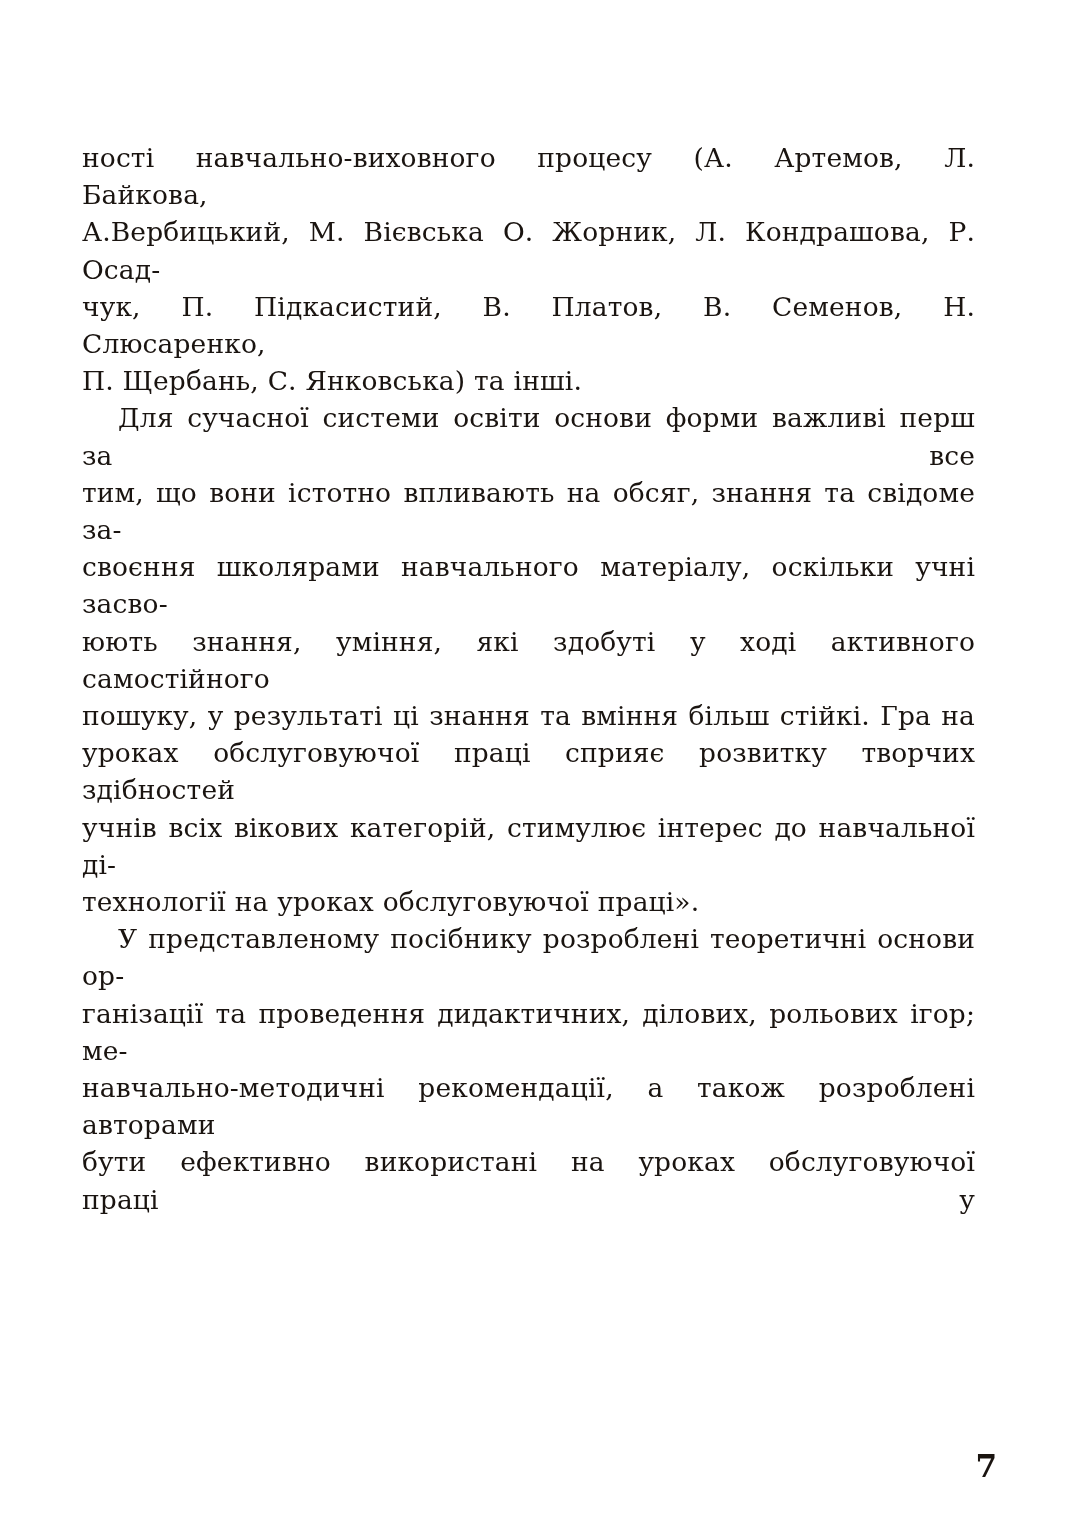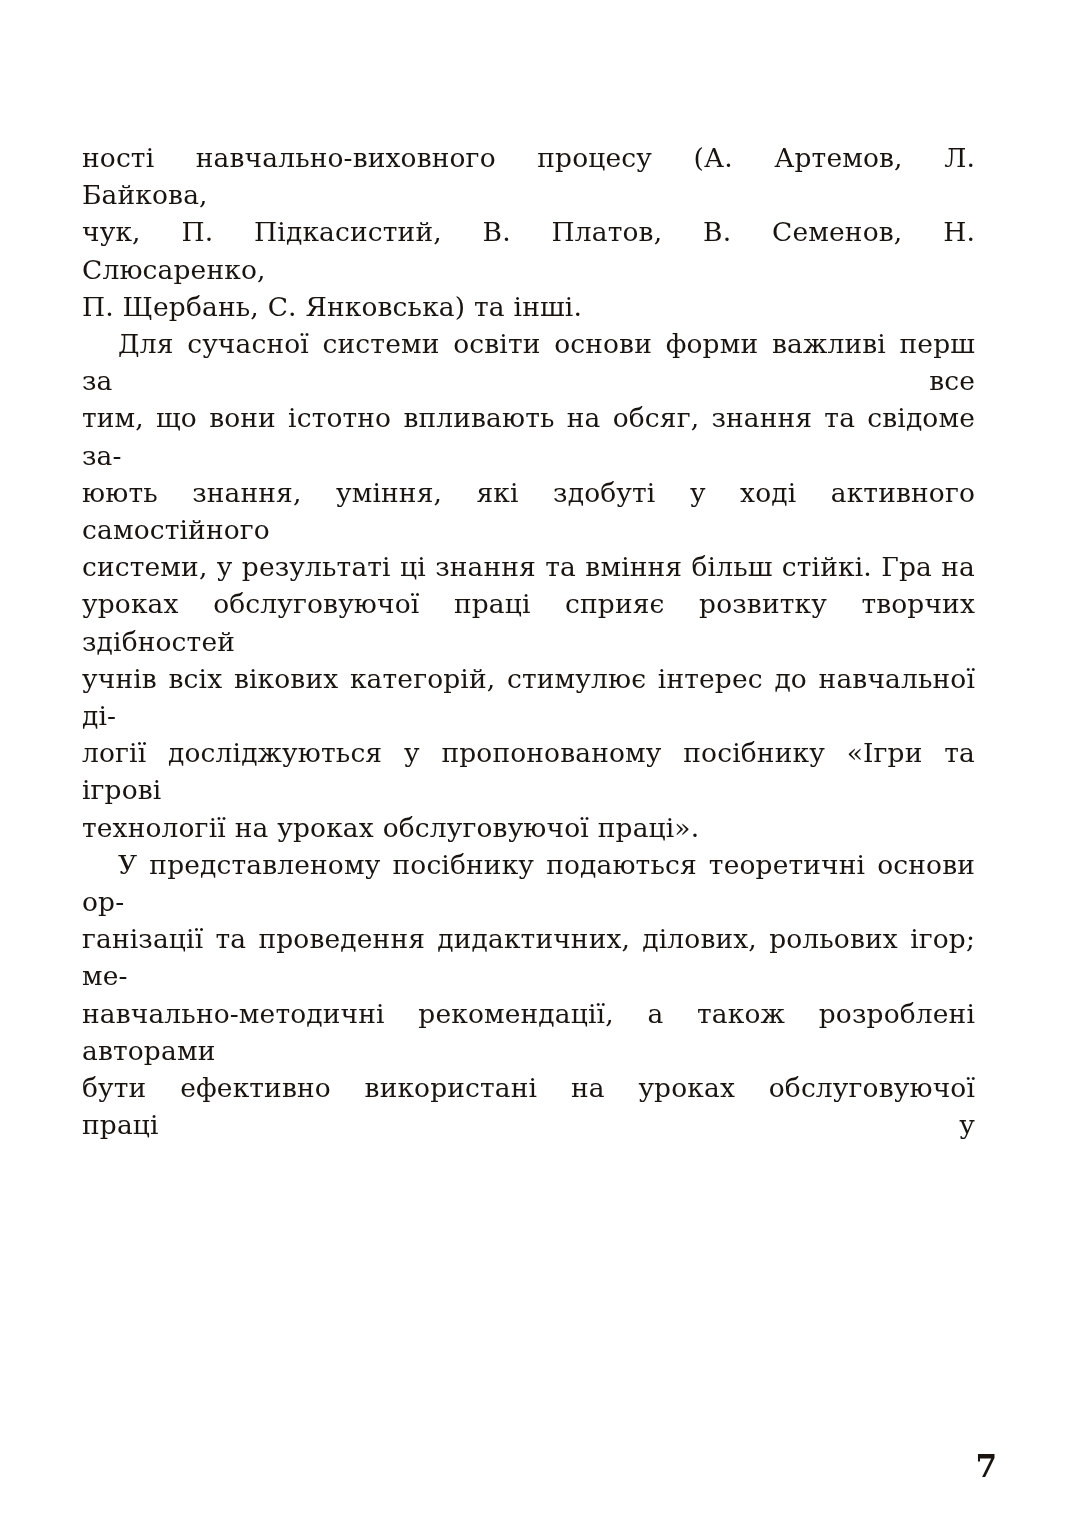--- a/index.html
+++ b/index.html
@@ -74,37 +74,38 @@
 </style>
 </head>
 <body>
 
 <div class="page">
 
   <div class="text-column">
 
     <p class="para continuation">
       <span class="line">ності  навчально-виховного  процесу  (А.  Артемов,  Л.  Байкова,</span>
+      <span class="line">А.Вербицький, М. Вієвська О. Жорник, Л. Кондрашова, Р. Осад-</span>
       <span class="line">чук,  П.  Підкасистий,  В.  Платов,  В.  Семенов,  Н.  Слюсаренко,</span>
       <span class="line last">П. Щербань, С. Янковська) та інші.</span>
     </p>
 
     <p class="para">
       <span class="line first-indent">Для сучасної системи освіти основи форми важливі перш за все</span>
       <span class="line">тим, що вони істотно впливають на обсяг, знання та свідоме за-</span>
+      <span class="line">своєння школярами навчального матеріалу, оскільки учні засво-</span>
       <span class="line">юють знання, уміння, які здобуті у ході активного самостійного</span>
-      <span class="line">системи, у результаті ці знання та вміння більш стійкі. Гра на</span>
+      <span class="line">пошуку, у результаті ці знання та вміння більш стійкі. Гра на</span>
       <span class="line">уроках обслуговуючої праці сприяє розвитку творчих здібностей</span>
       <span class="line">учнів всіх вікових категорій, стимулює інтерес до навчальної ді-</span>
-      <span class="line">логії досліджуються у пропонованому посібнику «Ігри та ігрові</span>
       <span class="line last">технології на уроках обслуговуючої праці».</span>
     </p>
 
     <p class="para">
-      <span class="line first-indent">У представленому посібнику подаються теоретичні основи ор-</span>
+      <span class="line first-indent">У представленому посібнику розроблені теоретичні основи ор-</span>
       <span class="line">ганізації та проведення дидактичних, ділових, рольових ігор; ме-</span>
       <span class="line">навчально-методичні рекомендації, а також розроблені авторами</span>
       <span class="line">бути  ефективно  використані  на  уроках  обслуговуючої  праці  у</span>
 
     </p>
 
   </div>
 
   <div class="page-number">7</div>
 

